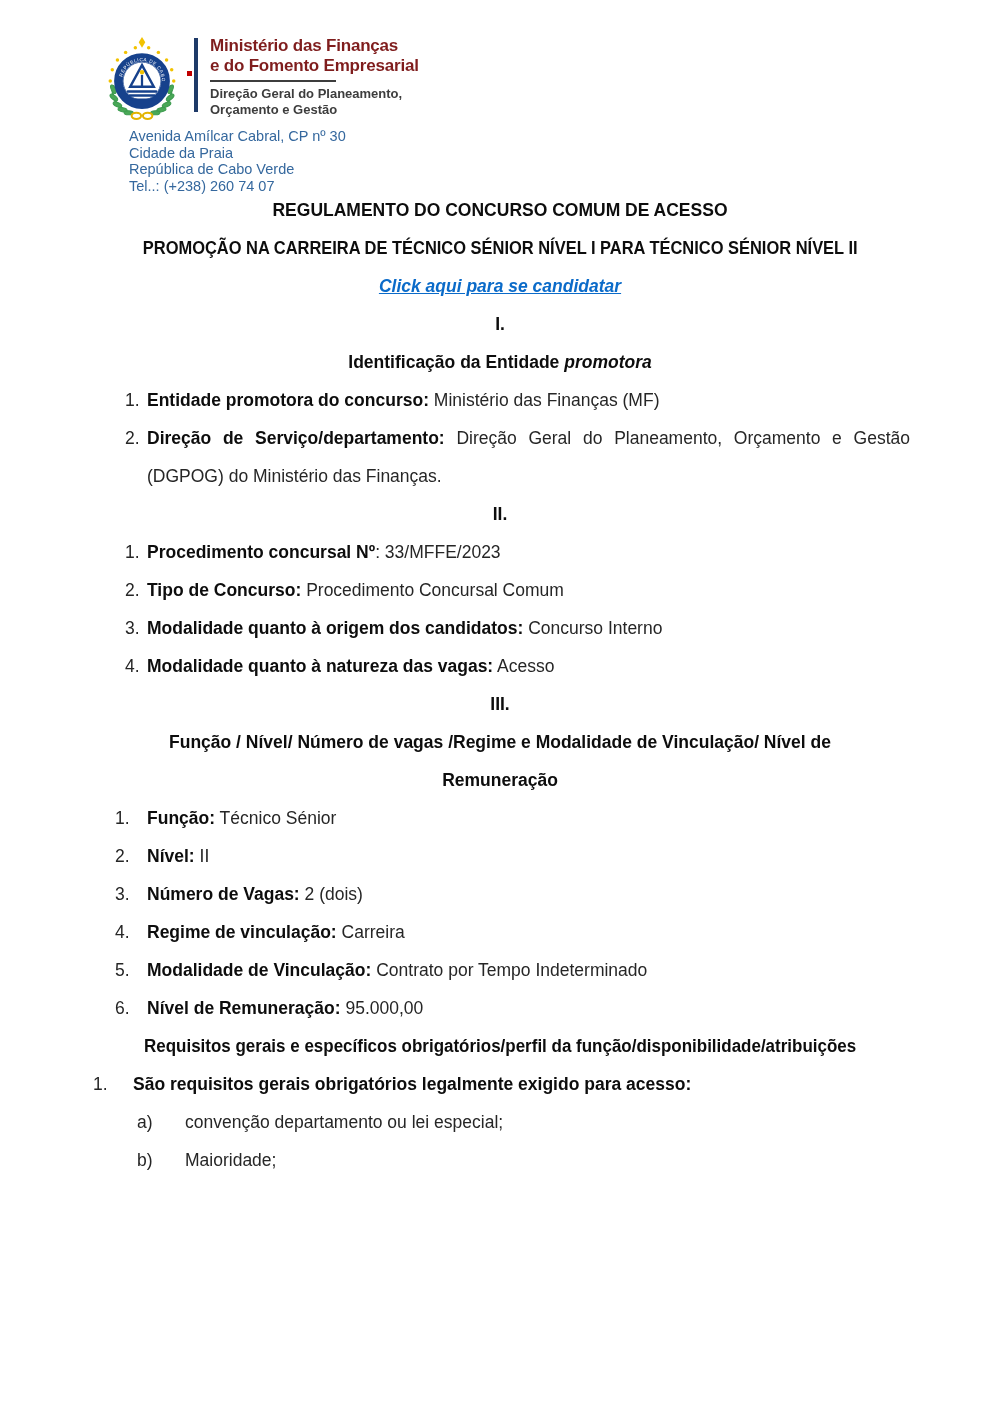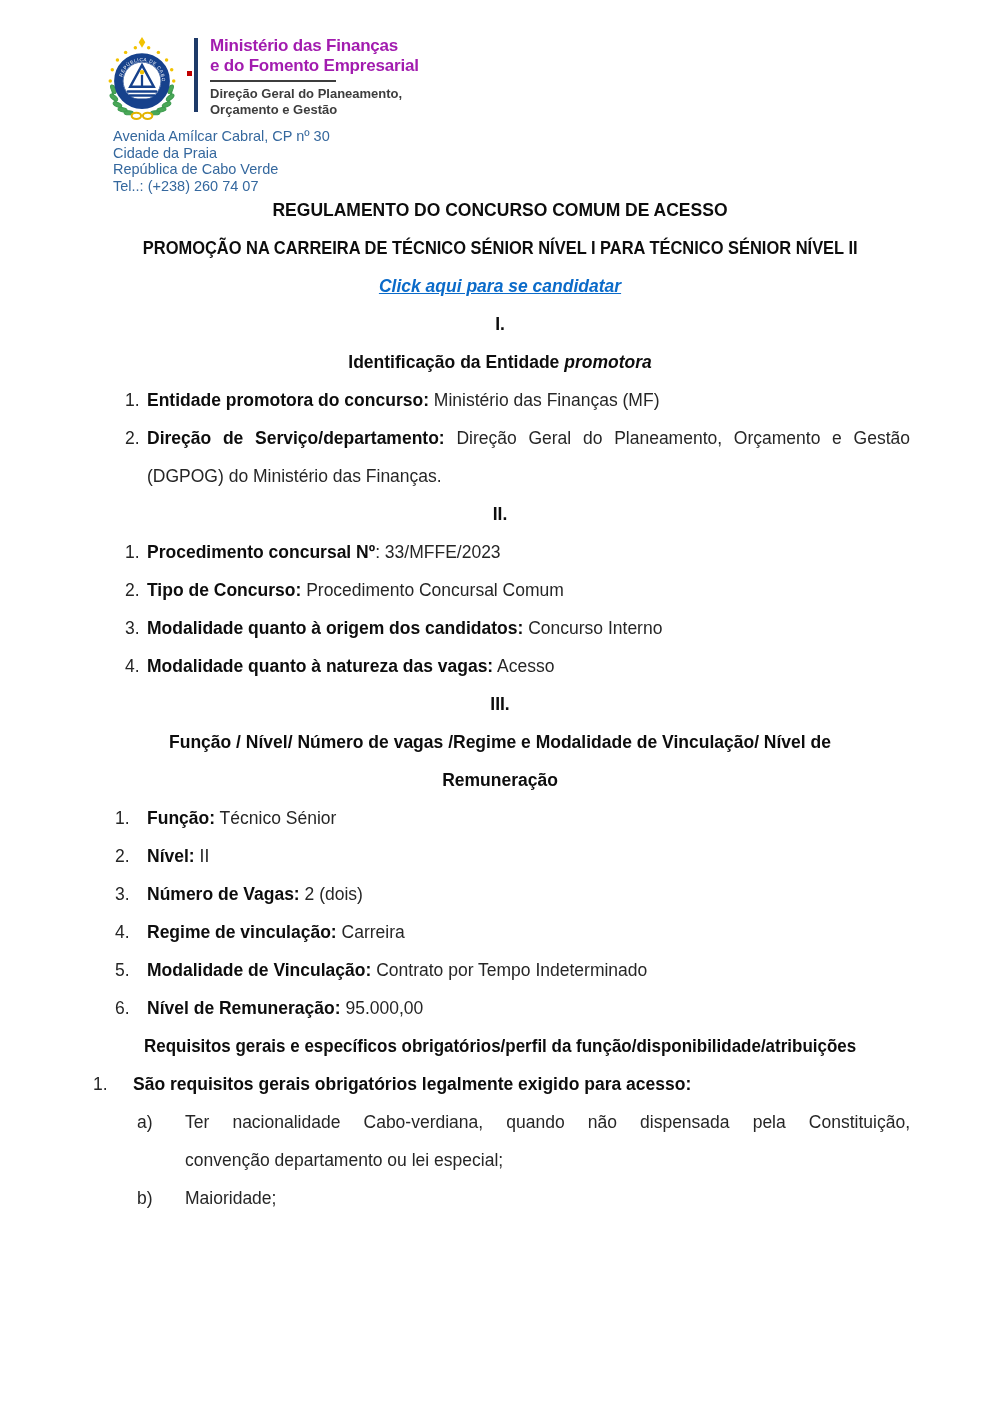--- a/index.html
+++ b/index.html
@@ -11,24 +11,24 @@
     font-family:"Liberation Sans","DejaVu Sans",sans-serif;
     color:#262626;
     overflow:hidden;
   }
   
   .letterhead{position:absolute;top:36px;left:100px;display:flex;align-items:flex-start;}
   .emblem{width:84px;height:86px;flex:0 0 auto;}
   .brand-divider{position:relative;width:4px;height:74px;background:#1e3a68;margin:2px 0 0 10px;flex:0 0 auto;}
   .brand-dot{position:absolute;left:-7px;top:33px;width:5px;height:5px;background:#c00000;}
   .brand-text{margin:0 0 0 12px;}
-  .ministry-line{font-size:17px;font-weight:bold;color:#a21caf;line-height:20px;letter-spacing:-0.2px;}
+  .ministry-line{font-size:17px;font-weight:bold;color:#7f1d1d;line-height:20px;letter-spacing:-0.2px;}
   .brand-rule{width:126px;height:2px;background:#3d3d3d;margin:4px 0 4px 0;}
   .dept-line{font-size:13px;font-weight:bold;color:#3d3d3d;line-height:16px;}
-  .address{position:absolute;top:128px;left:113px;font-size:14.5px;line-height:16.5px;color:#35689e;}
+  .address{position:absolute;top:128px;left:129px;font-size:14.5px;line-height:16.5px;color:#35689e;}
   
   .doc{position:absolute;top:191px;left:90px;right:90px;font-size:17.5px;}
   .row{line-height:38px;min-height:38px;margin:0;}
   .center{text-align:center;}
   .b{font-weight:bold;color:#0d0d0d;text-align:center;}
   .nowrap{white-space:nowrap;}
   .squeeze94{display:inline-block;transform:scaleX(0.94);transform-origin:50% 50%;}
   .squeeze97{display:inline-block;transform:scaleX(0.97);transform-origin:50% 50%;}
   .link{color:#0b6bc9;font-weight:bold;text-decoration:underline;cursor:pointer;font-style:italic;}
   .li12{position:relative;padding-left:57px;}
@@ -199,21 +199,20 @@
 
     <div class="row center b nowrap"><span class="squeeze97">Requisitos gerais e específicos obrigatórios/perfil da função/disponibilidade/atribuições</span></div>
 
     <div class="row li4">
       <span class="num">1.</span>
       <span class="b">São requisitos gerais obrigatórios legalmente exigido para acesso:</span>
     </div>
 
     <div class="row sub">
       <span class="num">a)</span>
-      <span class="jline">Ter nacionalidade Cabo-verdiana, quando não dispensada pela Constituição,</span>
       <span class="bline">convenção departamento ou lei especial;</span>
     </div>
 
     <div class="row sub">
       <span class="num">b)</span>
       <span>Maioridade;</span>
     </div>
 
   </div>
 </div>

